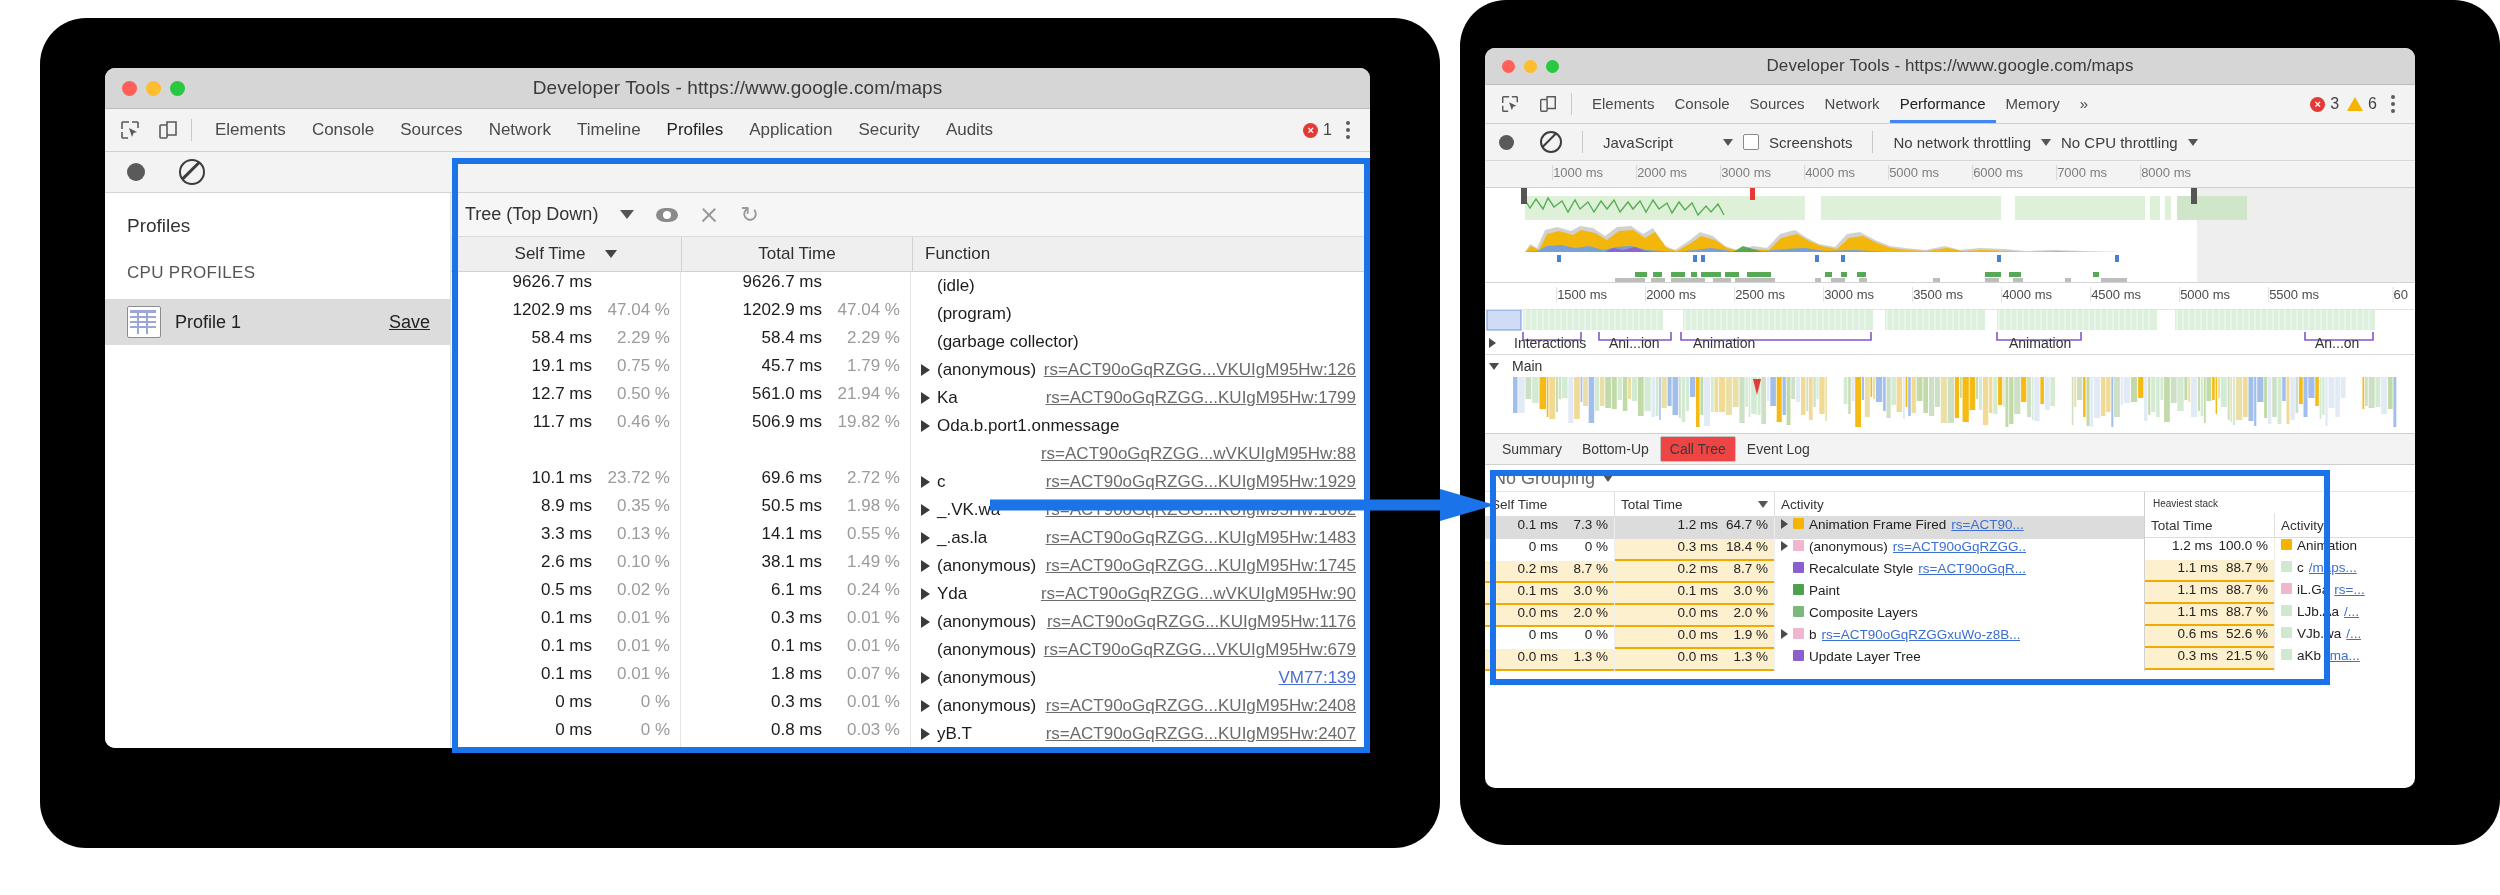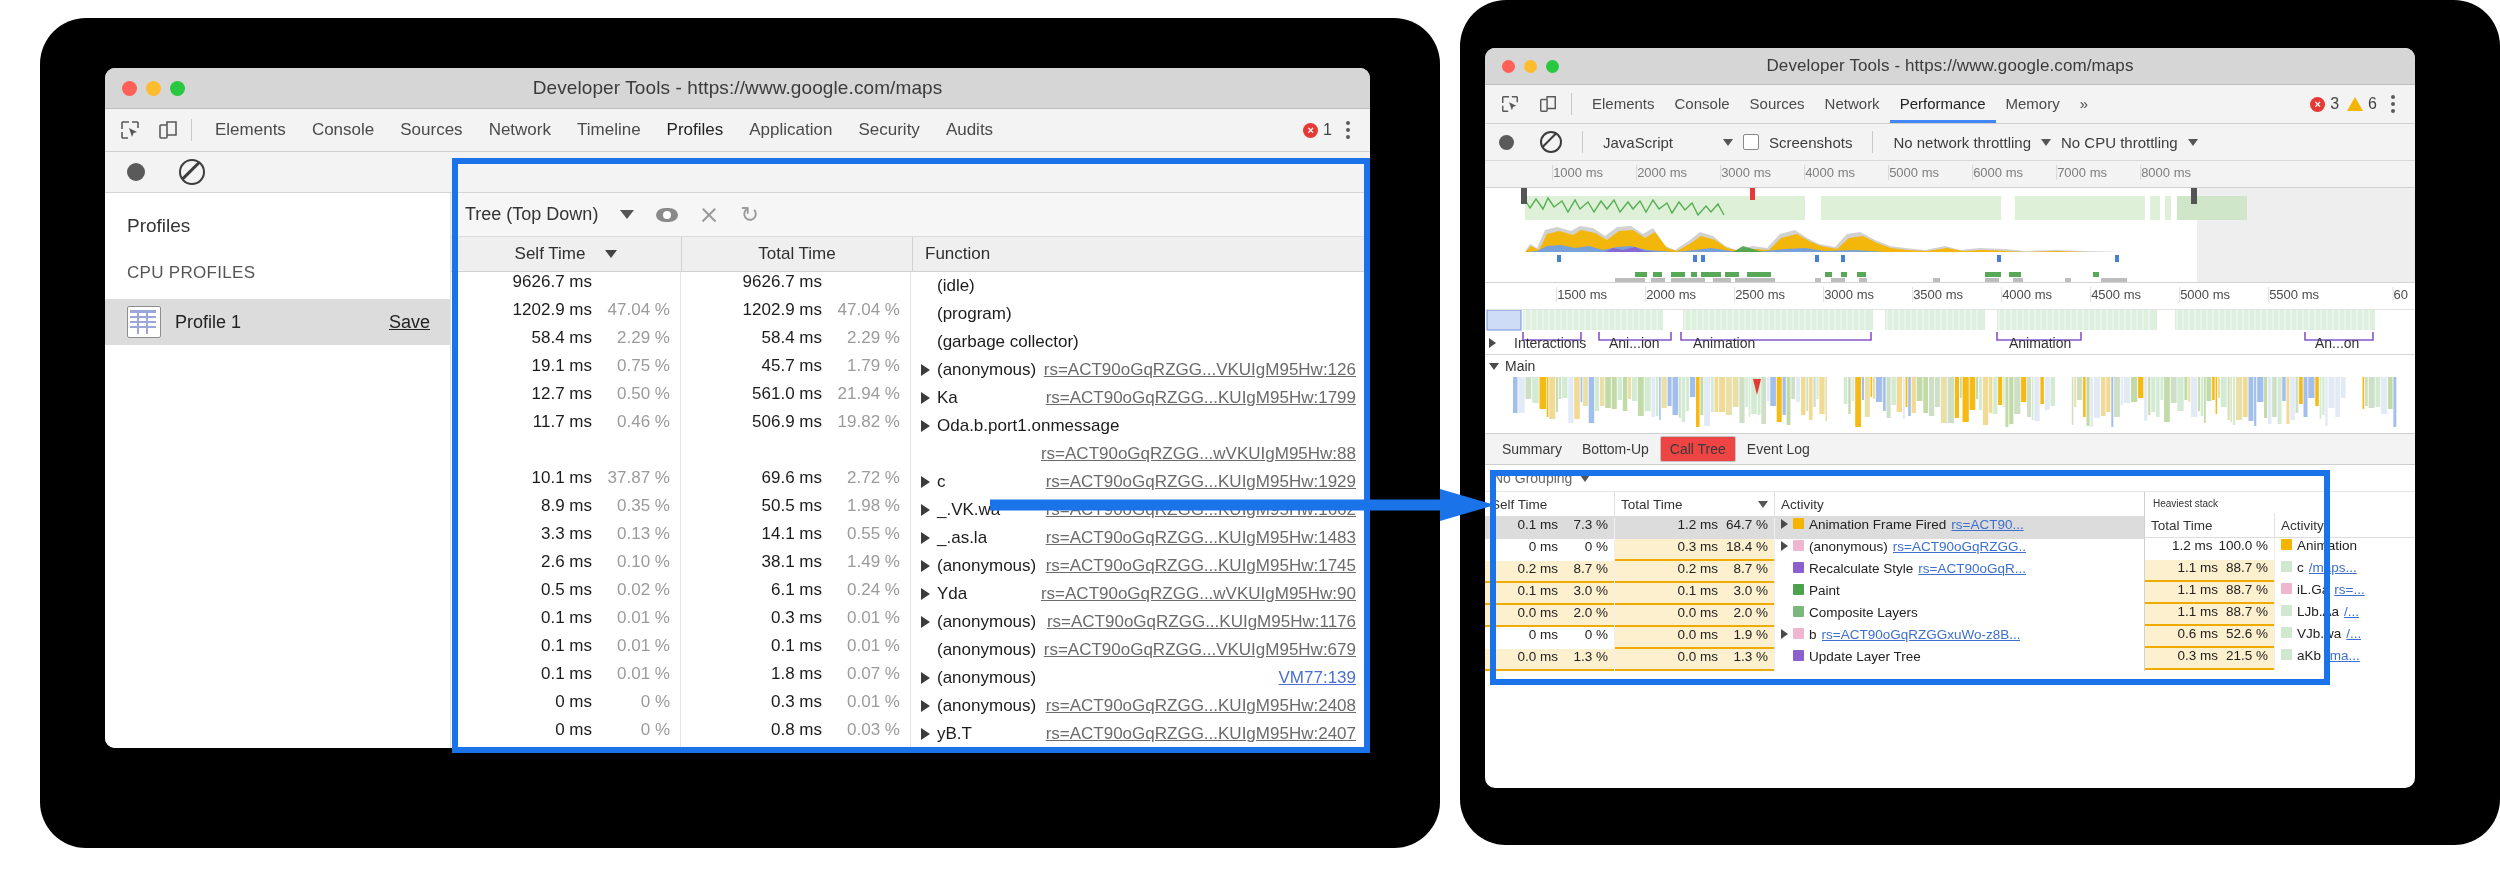--- a/index.html
+++ b/index.html
@@ -136,21 +136,21 @@
               text-align:right;}
   .track{position:relative;background:#fff;}
   .trackrow{font-size:14px;color:#333;display:flex;align-items:center;gap:5px;}
 
   .detailtabs{height:30px;background:#f3f3f3;border-top:1px solid #cfcfcf;
               border-bottom:1px solid #cfcfcf;display:flex;align-items:center;
               padding-left:8px;gap:2px;}
   .dtab{font-size:14px;color:#3a3a3a;padding:0 9px;line-height:26px;}
   .dtab.sel{background:#ef4444;border:1px solid #c4c4c4;border-radius:2px;line-height:24px;}
   .groupbar{height:26px;display:flex;align-items:center;padding-left:8px;gap:8px;
-            font-size:14px;color:#6a6a6a;background:#fff;border-bottom:1px solid #e6e6e6;}
+            font-size:18px;color:#6a6a6a;background:#fff;border-bottom:1px solid #e6e6e6;}
   .atable{display:flex;background:#fff;}
   .apane{flex:1;}
   .ahead{display:flex;height:24px;font-size:13.5px;color:#333;background:#fff;
          border-bottom:1px solid #dcdcdc;align-items:center;}
   .ah{box-sizing:border-box;padding:0 6px;display:flex;align-items:center;height:24px;}
   .ah.n{justify-content:flex-start;border-right:1px solid #e0e0e0;}
   .arow{display:flex;height:22px;font-size:13.5px;align-items:center;color:#222;}
   .arow.selected{background:#dcdcdc;}
   .acell{box-sizing:border-box;display:flex;align-items:baseline;justify-content:flex-end;
          gap:6px;padding-right:6px;height:22px;border-right:1px solid #efefef;}
@@ -369,21 +369,21 @@
             </span>
             <span class="cell-f">
               <span class="tri hidden"></span>
               <span class="fname"></span>
               <span class="furl">rs=ACT90oGqRZGG...wVKUIgM95Hw:88</span>
             </span>
           </div>
           <div class="trow">
             <span class="cell-t">
               <span class="ms">10.1 ms</span>
-              <span class="pc">37.87 %</span>
+              <span class="pc">23.72 %</span>
             </span>
             <span class="cell-t">
               <span class="ms">69.6 ms</span>
               <span class="pc">2.72 %</span>
             </span>
             <span class="cell-f">
               <span class="tri"></span>
               <span class="fname">c</span>
               <span class="furl">rs=ACT90oGqRZGG...KUIgM95Hw:1929</span>
             </span>
@@ -720,21 +720,21 @@
       <span class="trackrow" style="position:absolute;left:124px">Ani...ion</span>
       <span class="trackrow" style="position:absolute;left:208px">Animation</span>
       <span class="trackrow" style="position:absolute;left:524px">Animation</span>
       <span class="trackrow" style="position:absolute;left:830px">An...on</span>
     </div>
   </div>
 
   <div class="track" style="height:22px;border-top:1px solid #d8d8d8">
     <div style="display:flex;align-items:center;height:22px;">
       <span style="width:0;height:0;border-left:5px solid transparent;border-right:5px solid transparent;border-top:7px solid #4a4a4a;margin-left:4px"></span>
-      <span class="trackrow" style="margin-left:6px">Main</span>
+      <span class="trackrow" style="margin-left:13px">Main</span>
     </div>
   </div>
 
   <div class="track" style="height:56px">
     <svg width="930" height="56" viewBox="0 0 930 56" style="position:absolute;left:0;top:0">
       <rect x="0" y="0" width="930" height="56" fill="#fff"></rect>
       <g id="flames">
           <rect x="28.0" y="0" width="4.5" height="36" fill="#9ab8e8" opacity="0.92"></rect>
           <rect x="33.3" y="0" width="6.4" height="36" fill="#dfe8f5" opacity="0.92"></rect>
           <rect x="40.5" y="0" width="5.8" height="22" fill="#c9dcc0" opacity="0.92"></rect>

